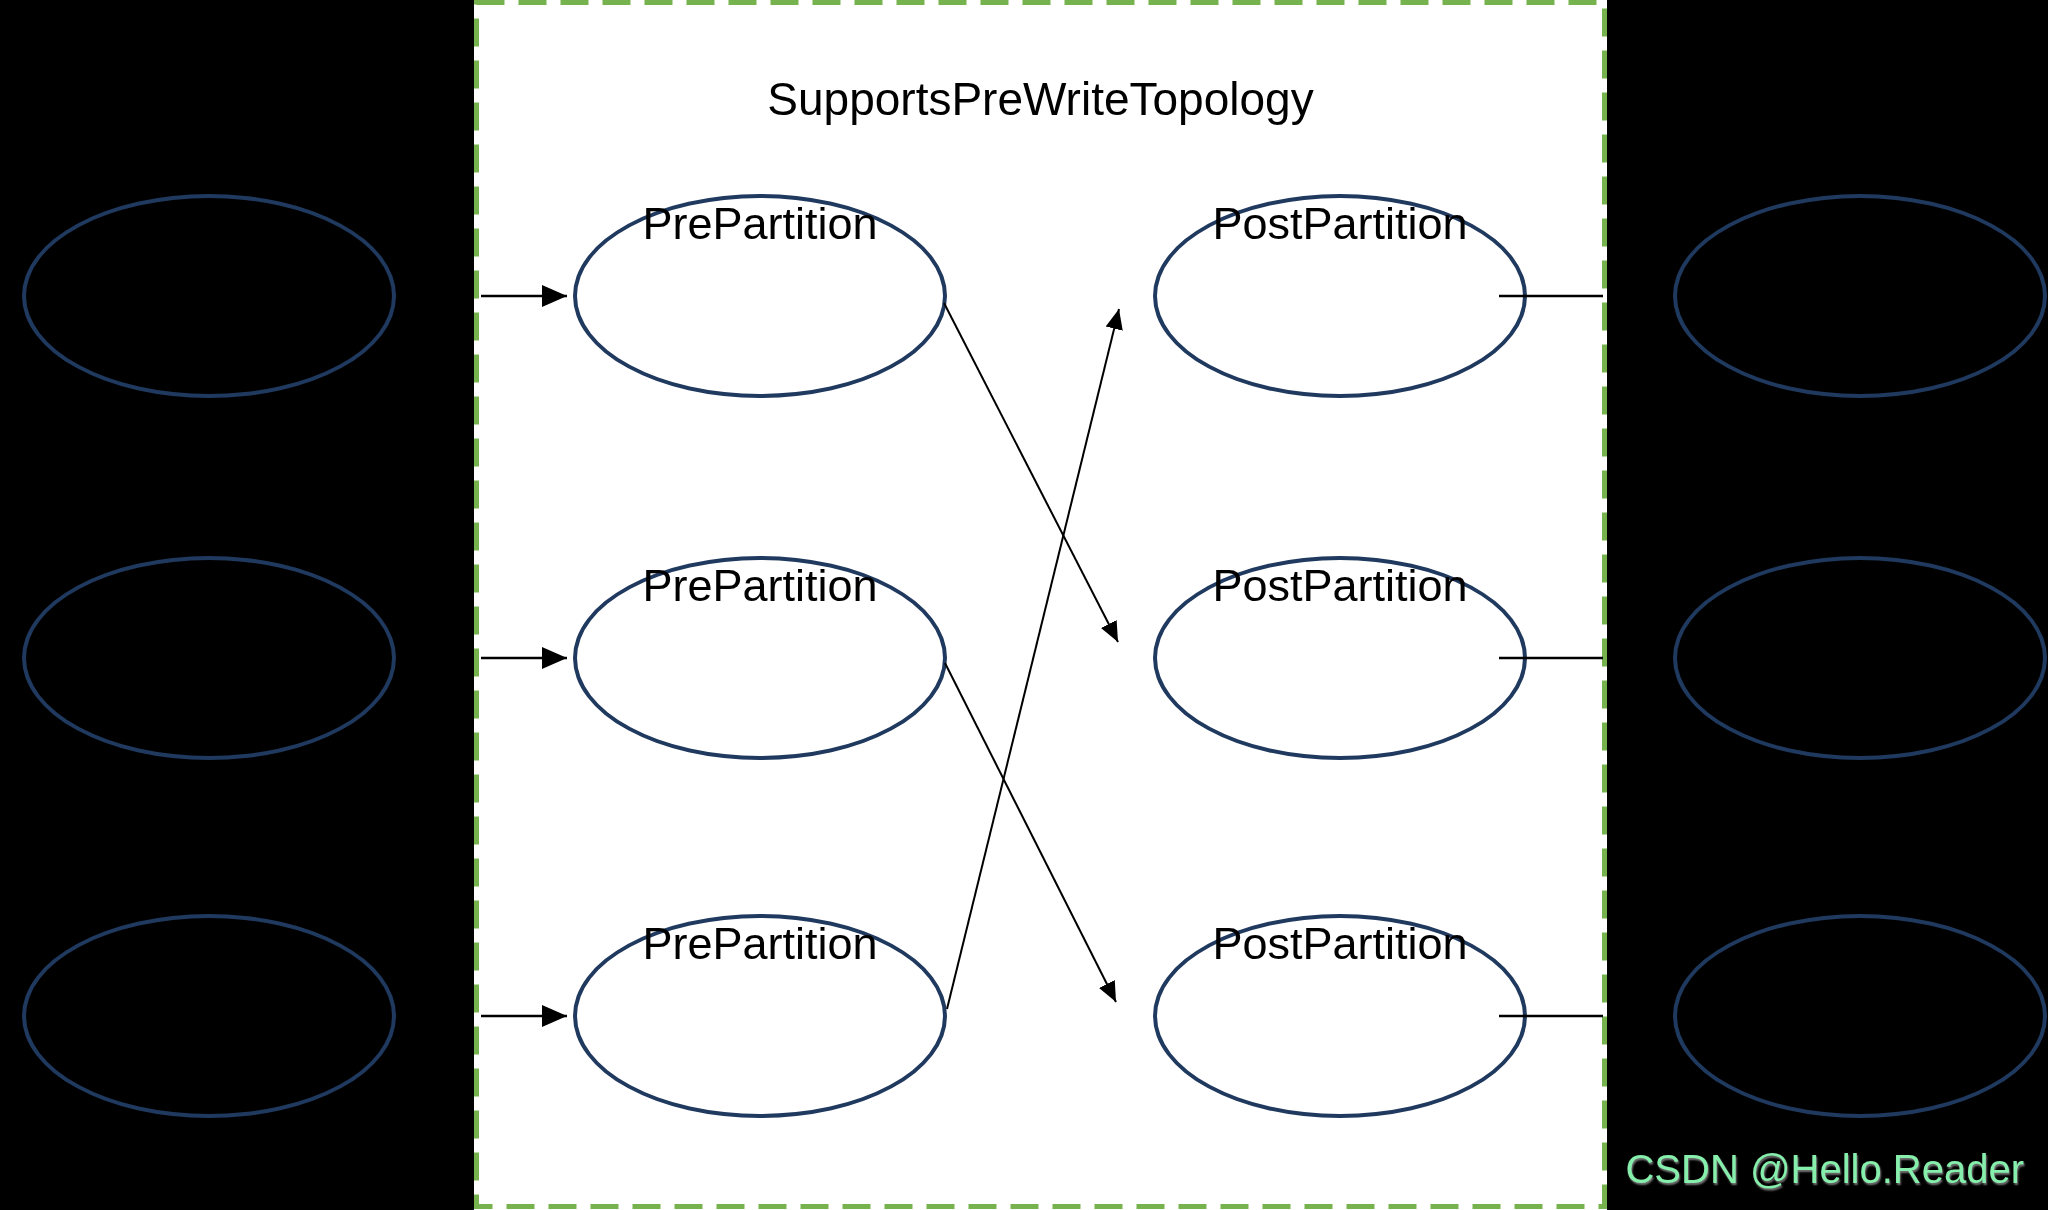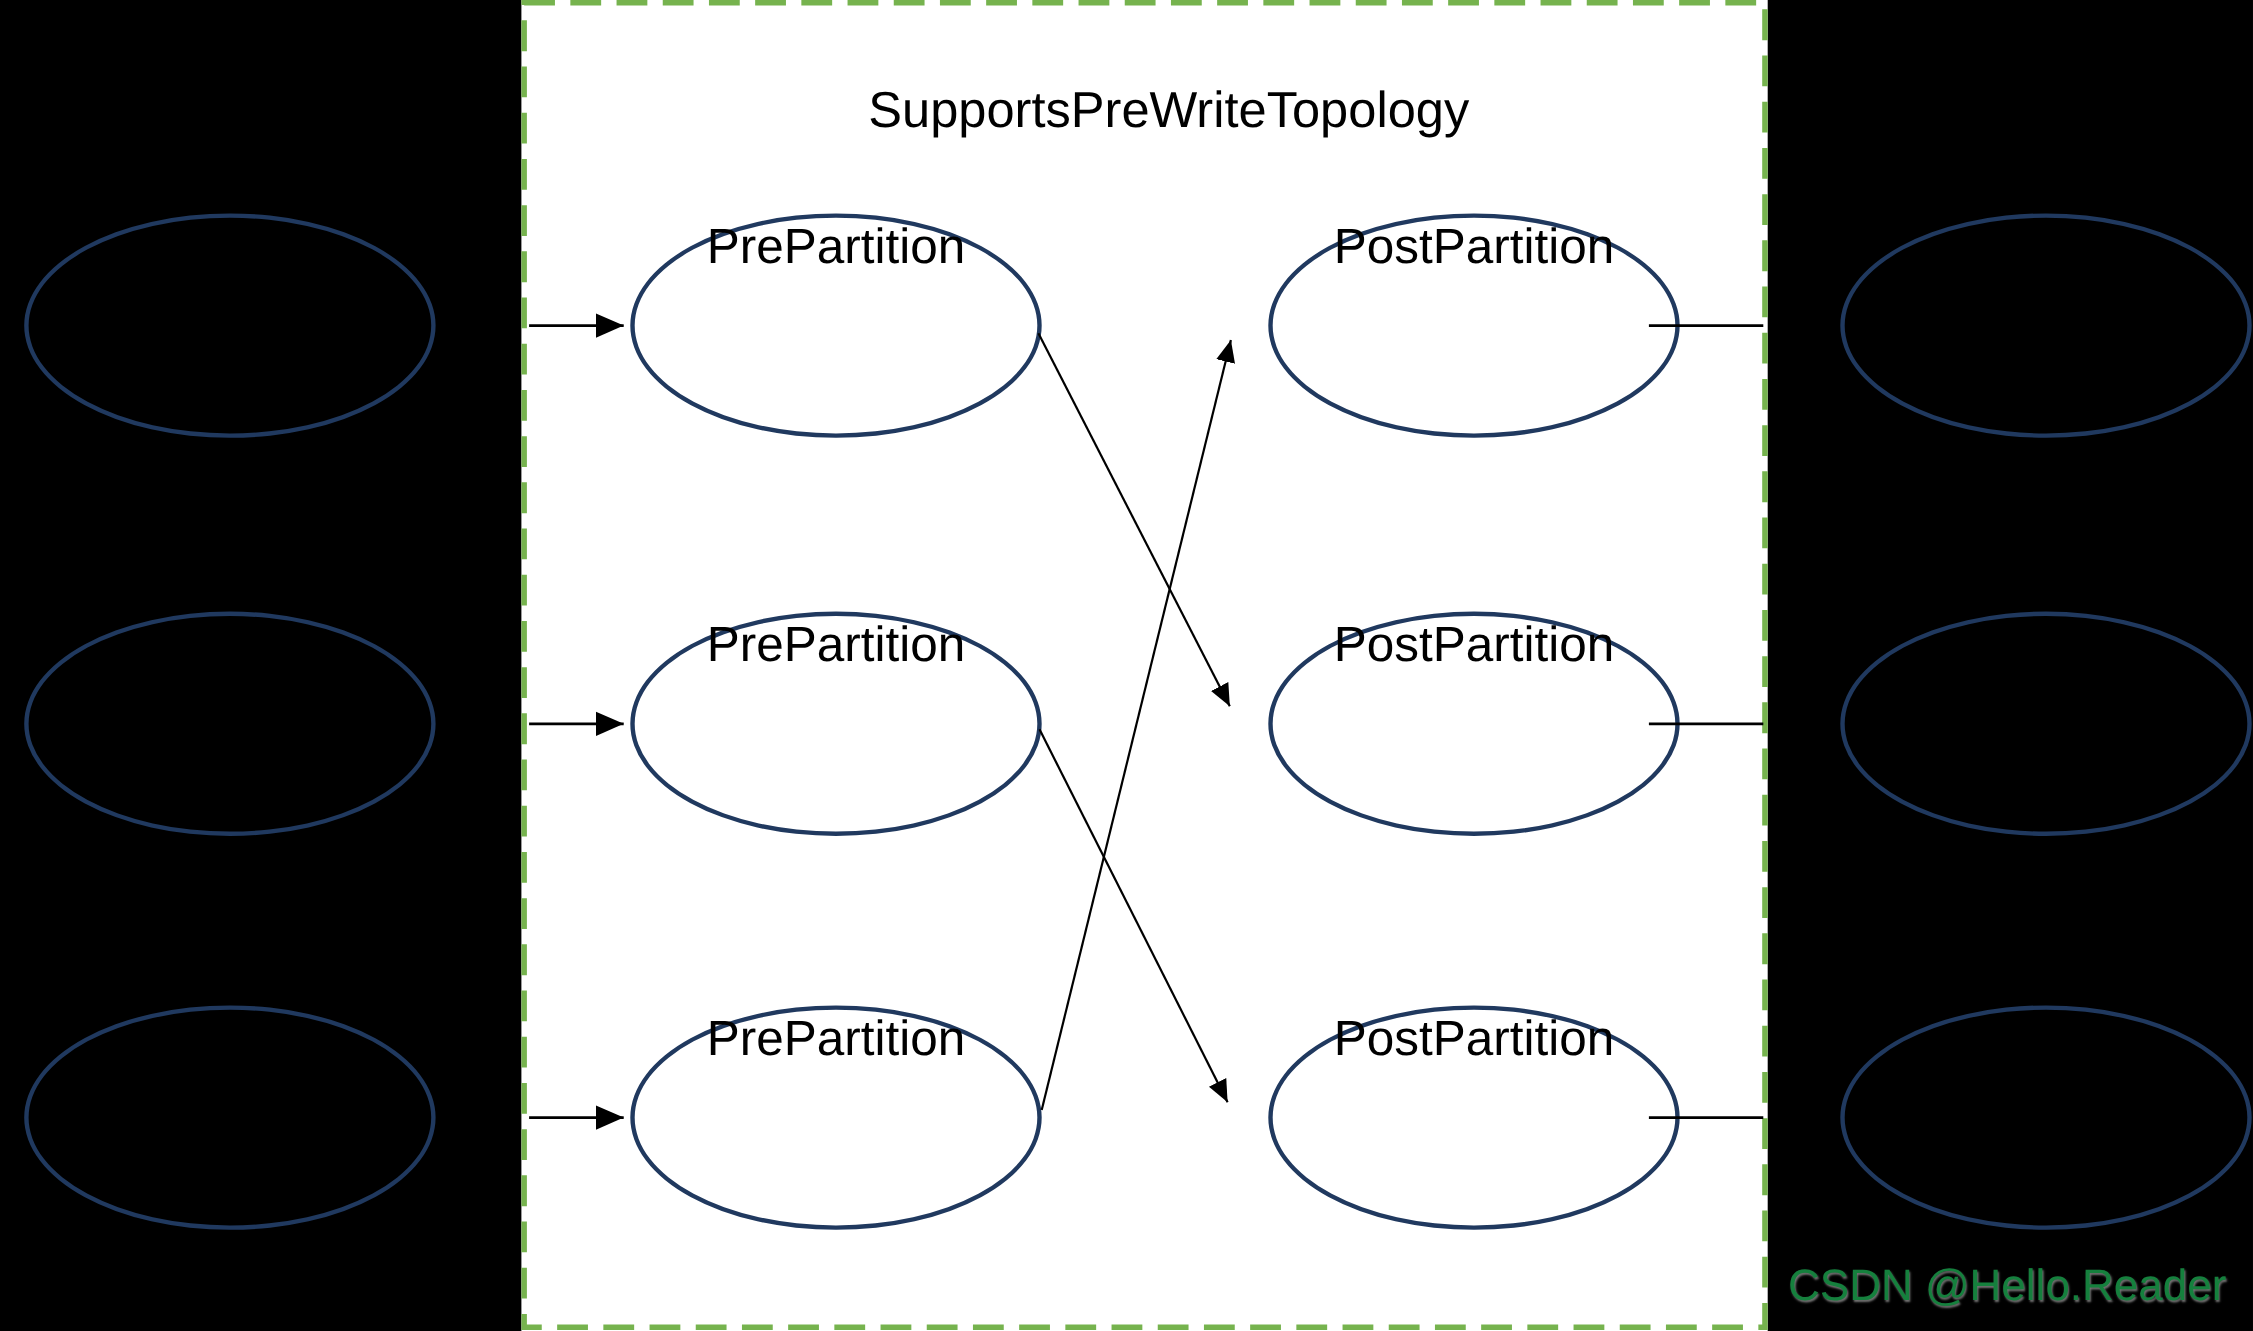--- a/index.html
+++ b/index.html
@@ -18,21 +18,21 @@
   .panel {
     position: absolute;
     left: 474px;
     top: 0;
     width: 1133px;
     height: 1210px;
     background: #ffffff;
   }
   .title {
     position: absolute;
-    left: 496px;
+    left: 474px;
     top: 72px;
     width: 1133px;
     text-align: center;
     font-size: 46px;
     font-weight: 400;
     color: #000000;
     letter-spacing: 0px;
   }
   .node {
     position: absolute;
@@ -62,21 +62,21 @@
     top: 0;
     width: 2048px;
     height: 1210px;
     pointer-events: none;
   }
   .watermark {
     position: absolute;
     right: 24px;
     bottom: 18px;
     font-size: 40px;
-    color: #15803d;
+    color: #86efac;
     text-shadow: 1px 2px 2px #777777;
   }
 </style>
 </head>
 <body>
 
 <div class="canvas">
 
   <div class="panel"></div>
 

